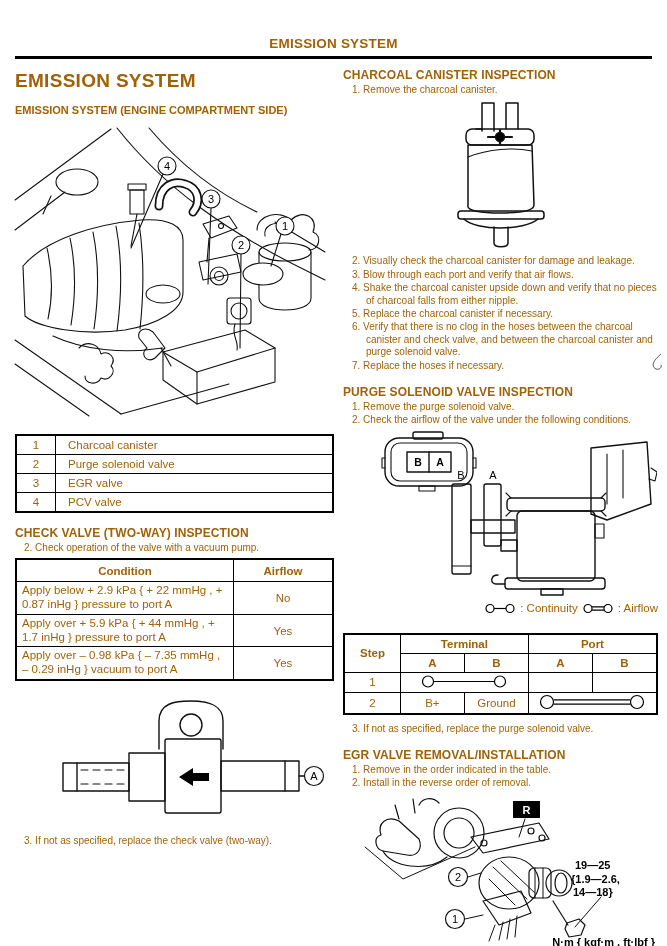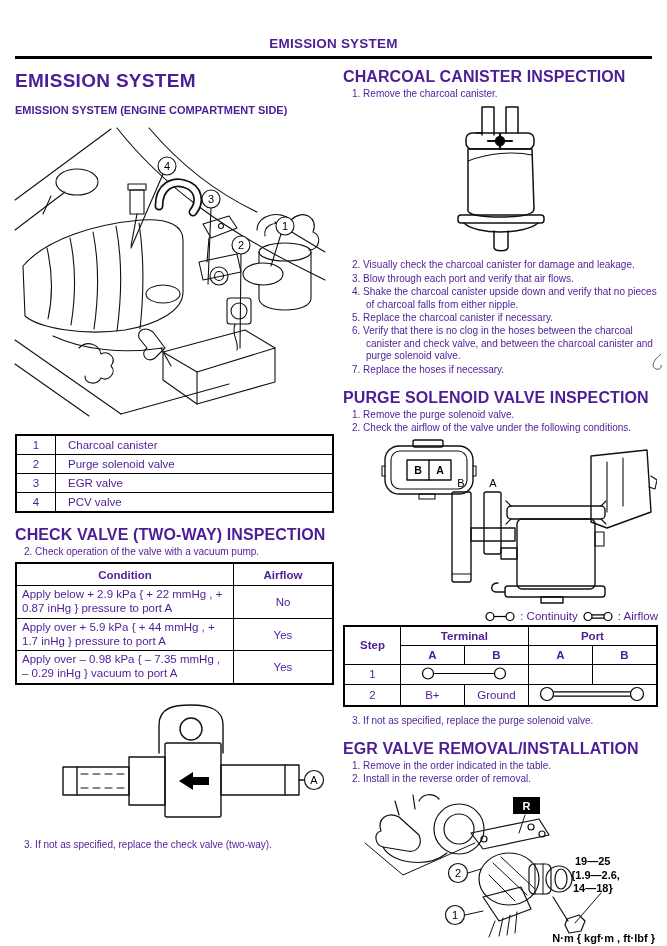--- a/index.html
+++ b/index.html
@@ -1,52 +1,52 @@
 <!DOCTYPE html>
 <html><head>
 <meta charset="utf-8">
 <style>
   html,body { margin:0; padding:0; background:#888; }
   .page {
     position:relative; width:667px; height:946px; margin:0 auto;
-    background:#ffffff; color:#4c1d95;
+    background:#ffffff; color:#a16207;
     font-family:"Liberation Sans","DejaVu Sans",sans-serif;
     overflow:hidden;
   }
   .doc-title {
     position:absolute; top:36px; left:0; width:100%;
     text-align:center; font-weight:bold; font-size:13.5px; letter-spacing:.2px;
   }
   .doc-rule { position:absolute; top:56px; left:15px; width:637px; height:3px; background:#000; }
   .col { position:absolute; top:66px; }
   .col-left  { left:15px;  width:319px; }
   .col-right { left:343px; width:315px; }
 
   .main-title { font-weight:bold; font-size:19px; letter-spacing:.3px; margin:4px 0 12px; }
   .subhead { font-weight:bold; font-size:11px; line-height:1.25; }
-  .section-head { font-weight:bold; font-size:16px; margin:13px 0 2px; letter-spacing:.1px; }
+  .section-head { font-weight:bold; font-size:12px; margin:13px 0 2px; letter-spacing:.1px; }
   .section-head.first { margin-top:2px; }
   .step { font-size:10px; line-height:1.24; margin:1px 0 1px 9px; padding-left:14px; text-indent:-14px; }
 
   table.tbl { border-collapse:collapse; width:100%; font-size:11.5px; border:2px solid #000; }
   table.tbl th, table.tbl td { border:1px solid #000; }
   .comp-table { margin-top:8px; }
   .comp-table td { height:16px; }
   .comp-table td.num { width:36px; text-align:center; }
   .comp-table td.name { padding-left:12px; }
   .cond-table { margin-top:4px; }
   .cond-table th { height:19px; font-weight:bold; text-align:center; }
   .cond-table td.cond { width:206px; padding:2px 5px; line-height:1.2; }
   .cond-table td.air { text-align:center; }
   .pv-table td, .pv-table th { height:16px; text-align:center; font-weight:normal; }
   .pv-table th { font-weight:bold; }
   .pv-table .col-step { width:52px; }
   .pv-table .col-ab { width:60px; }
   .legend { display:flex; justify-content:flex-end; align-items:center; gap:5px;
-            font-size:11.5px; margin:6px 0 2px; }
+            font-size:11.5px; margin:6px 0 18px; }
   .legend svg { display:block; }
   .fig { display:block; }
   .fig-engine { margin:8px 0 0 -2px; }
   .fig-canister { margin:5px auto 4px; }
   .fig-checkvalve { margin:16px 0 8px 18px; }
   .fig-purge { margin:3px 0 0 12px; }
   .fig-egr { margin:5px 0 0 0; }
   .step3 { margin-top:12px; }
   .artifact { position:absolute; left:648px; top:352px; }
   svg text { font-family:"Liberation Sans","DejaVu Sans",sans-serif; }

